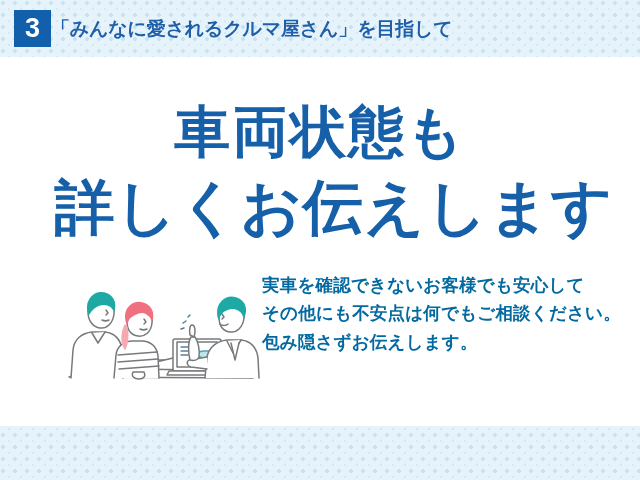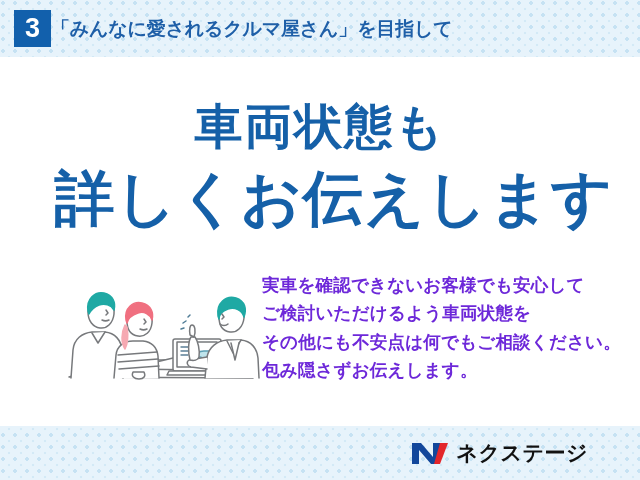--- a/index.html
+++ b/index.html
@@ -71,21 +71,21 @@
     top: 42px;
     width: 640px;
     text-align: center;
     color: #1560a8;
     font-weight: bold;
     letter-spacing: 1px;
     line-height: 1.18;
   }
   .headline .l1 {
     display: block;
-    font-size: 48px;
+    font-size: 56px;
     letter-spacing: 2px;
   }
   .headline .l2 {
     display: block;
     font-size: 60px;
     letter-spacing: 1px;
     margin-top: 8px;
     padding-left: 28px;
   }
 
@@ -102,21 +102,21 @@
   .illo {
     width: 205px;
     flex: none;
     margin-left: 55px;
     margin-top: 8px;
   }
   .bodytext {
     flex: 1;
     margin-left: 2px;
     margin-top: 2px;
-    color: #6d28d9;
+    color: #0369a1;
     font-size: 17.5px;
     font-weight: bold;
     line-height: 1.62;
     letter-spacing: 0.2px;
     white-space: nowrap;
   }
   .bodytext span { display: block; }
 
   
   .footer {
@@ -222,31 +222,21 @@
             <path d="M167 37 L169 40 L167 42"></path>
             <path d="M165 47 C167 49 171 49 173 47"></path>
 
             <path d="M128 46 L131 44 M126 52 L129 51 M133 40 L135 38" stroke="#4f7c96"></path>
           </g>
         </svg>
       </div>
 
       <div class="bodytext">
         <span>実車を確認できないお客様でも安心して</span>
-        <span>ご検討いただけるよう車両状態を</span>
         <span>その他にも不安点は何でもご相談ください。</span>
         <span>包み隠さずお伝えします。</span>
       </div>
 
     </div>
   </div>
 
-  <div class="footer">
-    <div class="logo">
-      <svg class="logo-mark" viewBox="0 0 40 26">
-        <path d="M2 24 L2 3 L11 3 L23 17 L23 3 L30 3 L30 24 L21 24 L9 10 L9 24 Z" fill="#12479b"></path>
-        <path d="M30 3 L38 3 L30 24 L24 24 Z" fill="#e3262b"></path>
-      </svg>
-      <div class="logo-text">ネクステージ</div>
-    </div>
-  </div>
 
 </div>
 
 </body></html>

